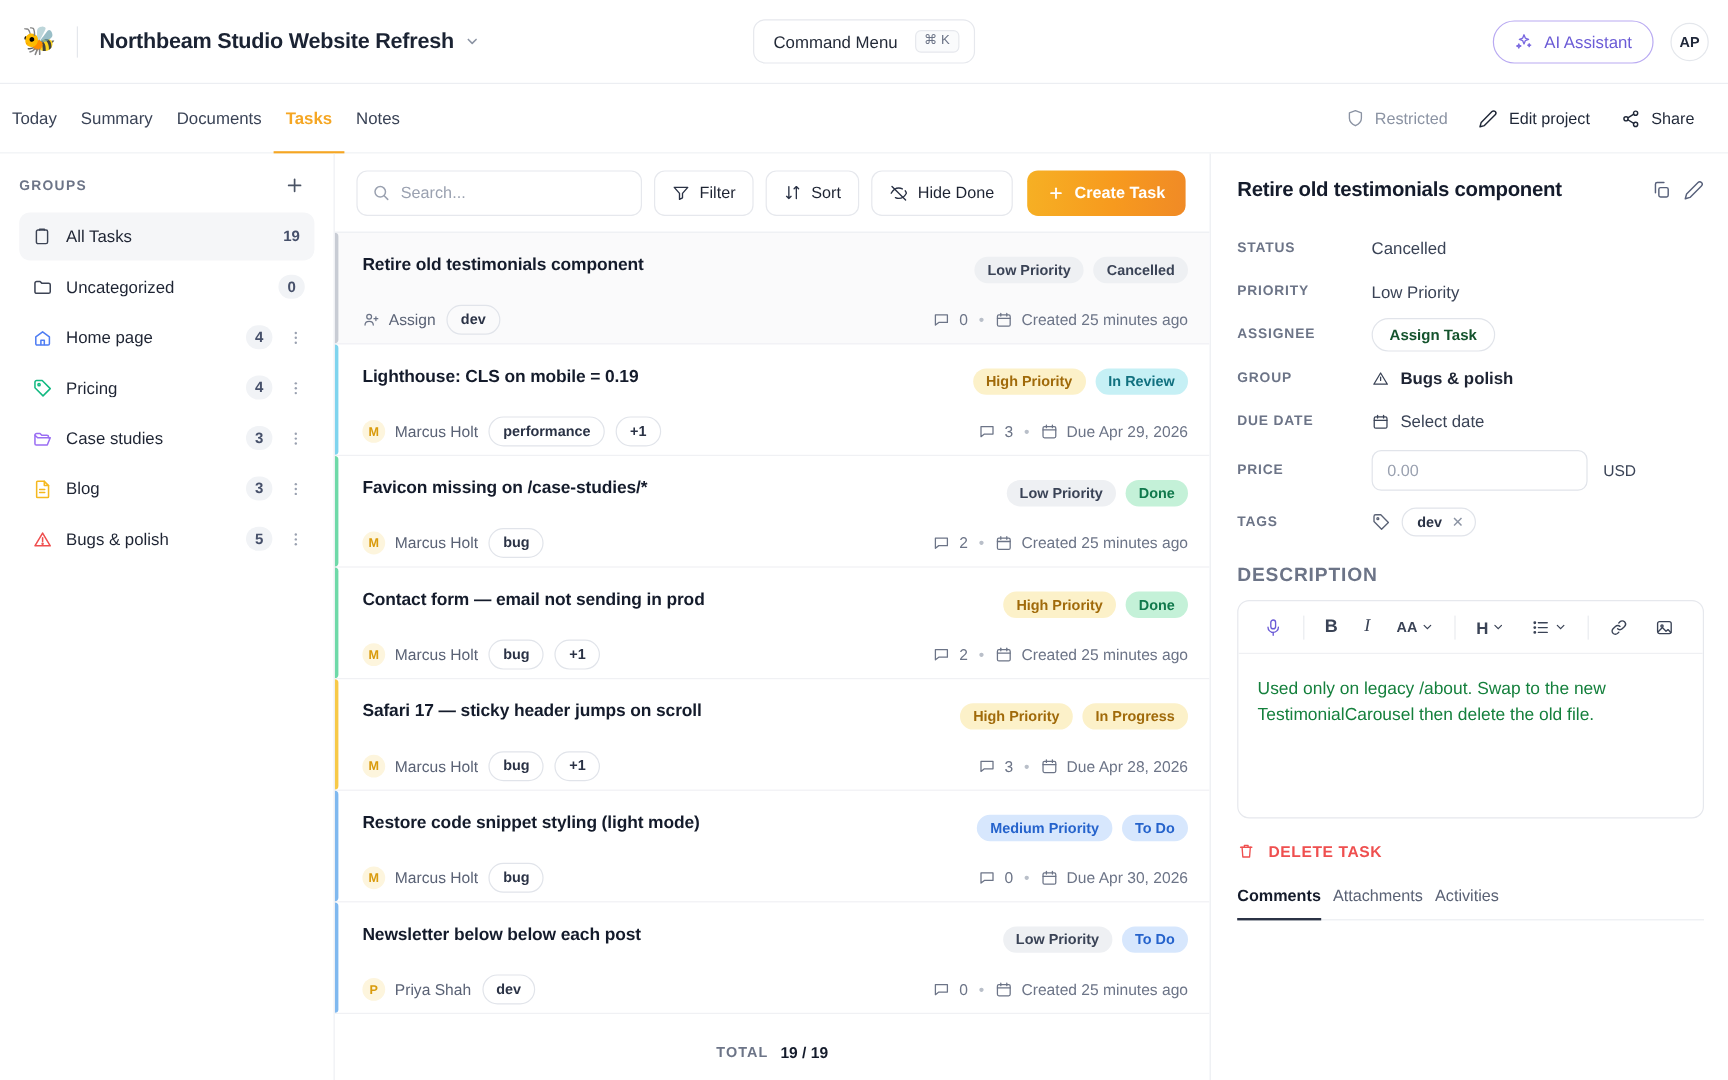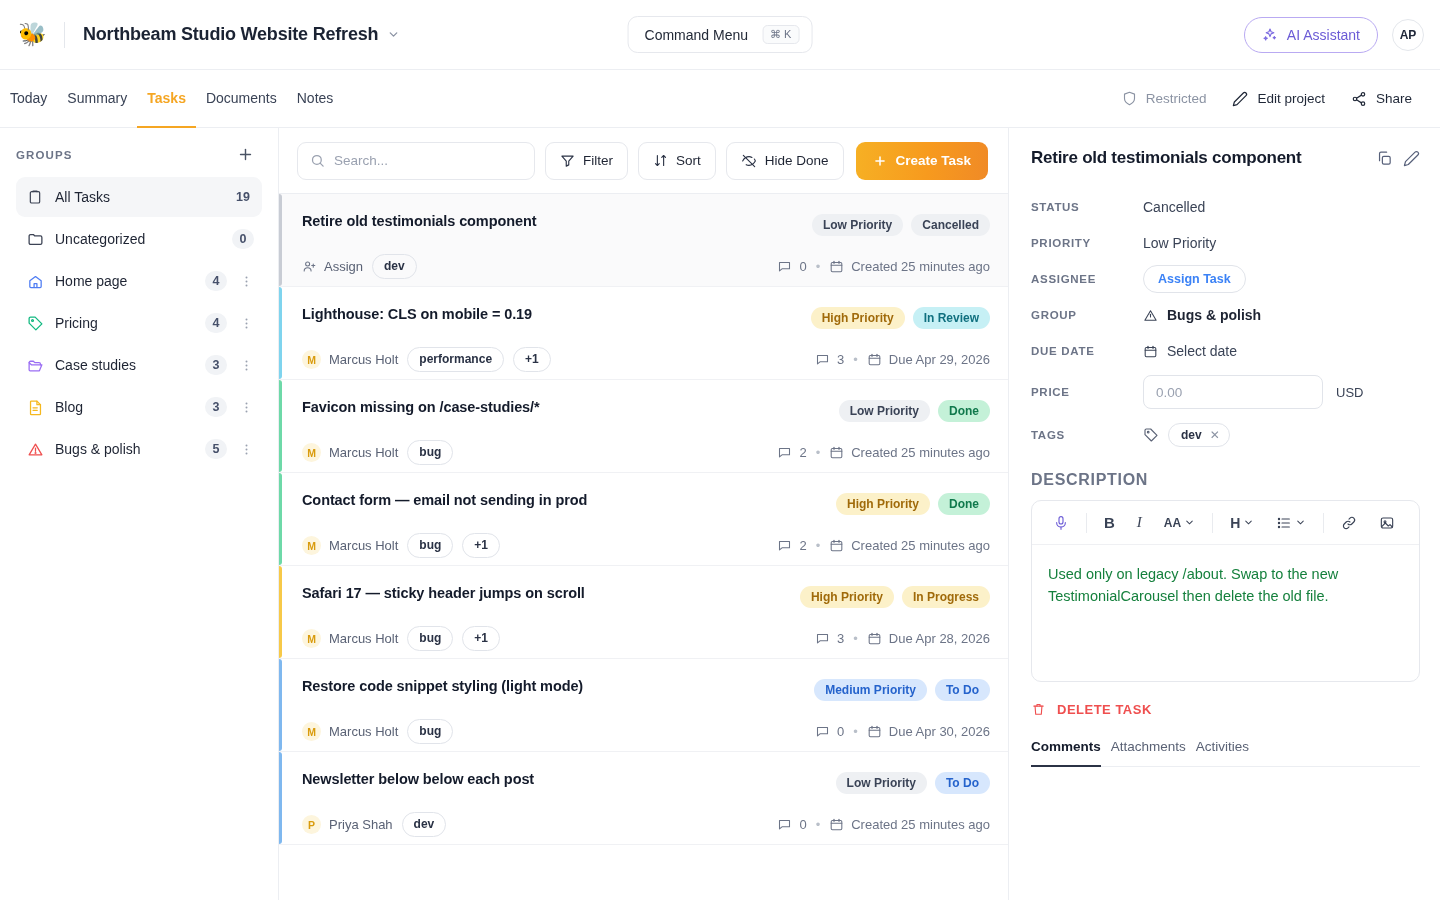--- a/index.html
+++ b/index.html
@@ -168,21 +168,21 @@
   }
   .d-head { display: flex; align-items: flex-start; gap: 10px; margin-bottom: 21px; }
   .d-title { font-size: 17px; font-weight: 700; color: #141b2b; letter-spacing: -0.25px; flex: 1; }
   .d-iconbtn { color: #57607a; display: flex; padding-top: 2px; }
   .frow { display: flex; align-items: center; min-height: 36px; }
   .flabel { width: 112px; flex: 0 0 112px; font-size: 11.5px; font-weight: 700; letter-spacing: 0.7px; color: #6c7487; }
   .fval { font-size: 14px; color: #3a4356; display: flex; align-items: center; gap: 9px; }
   .fval.strong { color: #1e2433; font-weight: 600; }
   .ghost-btn {
     border: 1px solid #e1e4ea; border-radius: 999px; padding: 6px 14px;
-    font-size: 12.5px; font-weight: 700; color: #3b82f6; background: #fff;
+    font-size: 12.5px; font-weight: 700; color: #14532d; background: #fff;
   }
   .price-input {
     width: 180px; height: 34px; border: 1px solid #e1e4ea; border-radius: 8px;
     padding: 0 12px; font-size: 13.5px; color: #1e2433; outline: none;
     font-family: "Liberation Sans", sans-serif;
   }
   .price-input::placeholder { color: #9aa1b0; }
   .usd { margin-left: 13px; font-size: 13px; color: #3a4356; }
   .tag-chip {
     border: 1px solid #e1e4ea; border-radius: 999px; padding: 4px 9px 4px 12px;
@@ -242,22 +242,22 @@
         <span>AI Assistant</span>
       </div>
       <div class="avatar-top">AP</div>
     </div>
   </div>
 
   <div class="tabbar">
     <div class="tabs">
       <div class="tab">Today</div>
       <div class="tab">Summary</div>
+      <div class="tab">Documents</div>
       <div class="tab active">Tasks</div>
-      <div class="tab">Documents</div>
       <div class="tab">Notes</div>
     </div>
     <div class="tab-actions">
       <div class="tact muted">
         <span>
           <svg width="15" height="15" viewBox="0 0 24 24" fill="none" stroke="currentColor" stroke-width="1.8" stroke-linecap="round" stroke-linejoin="round">
               <path d="M12 22s8-4 8-10V5l-8-3-8 3v7c0 6 8 10 8 10z"></path>
             </svg>
         </span>
         <span>Restricted</span>
@@ -741,20 +741,24 @@
                         <line x1="16" y1="3.5" x2="16" y2="7"></line>
                       </svg>
                     </span>Created 25 minutes ago
           </span>
         </div>
       </div>
     </div>
           </div>
         </div>
 
+      <div class="total-bar">
+        <span class="total-lbl">TOTAL</span>
+        <span class="total-val">19 / 19</span>
+      </div>
     </div>
 
     <div class="detail">
       <div class="d-head">
         <div class="d-title">Retire old testimonials component</div>
         <span class="d-iconbtn">
           <svg width="17" height="17" viewBox="0 0 24 24" fill="none" stroke="currentColor" stroke-width="1.7" stroke-linecap="round" stroke-linejoin="round">
               <rect x="9" y="9" width="11" height="11" rx="2"></rect>
               <path d="M5 15V5a2 2 0 0 1 2-2h8"></path>
             </svg>

